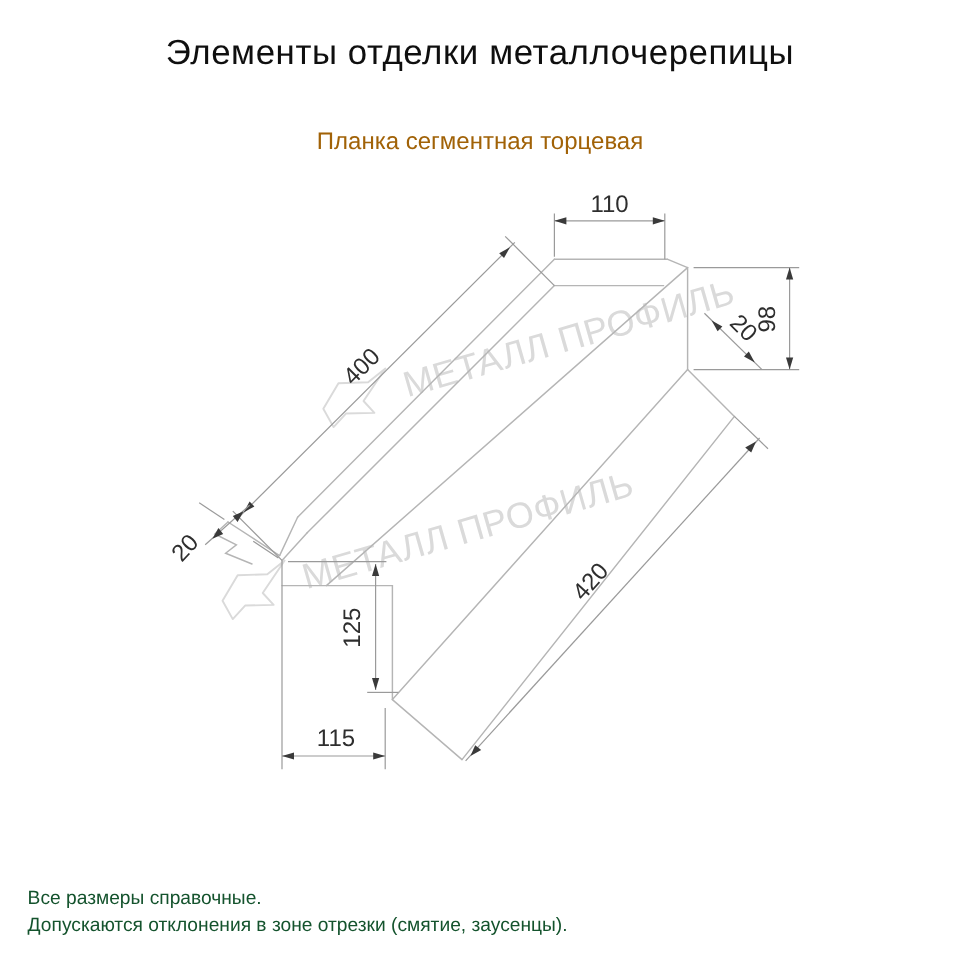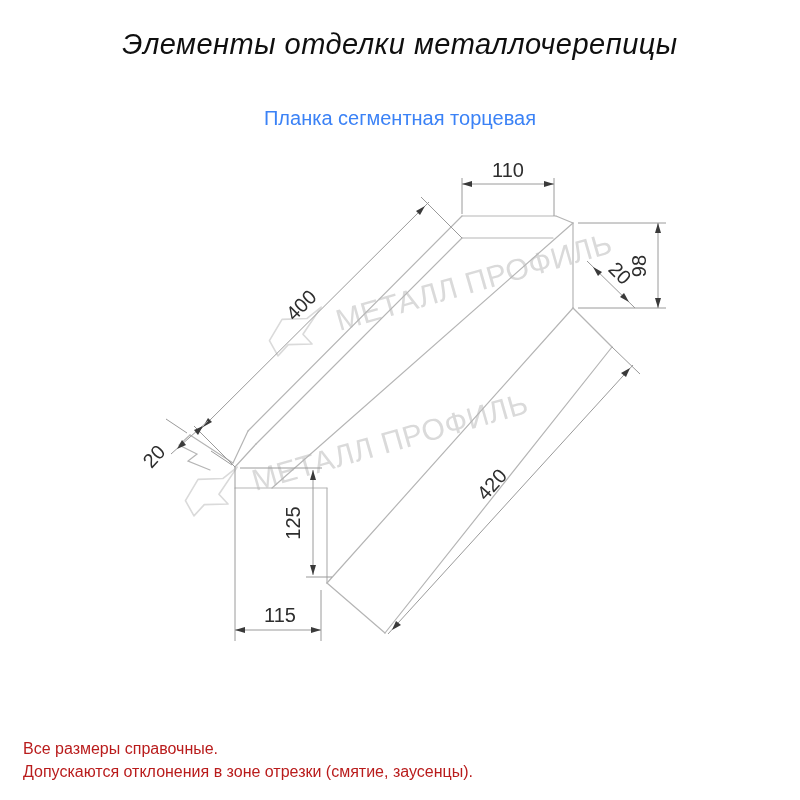--- a/index.html
+++ b/index.html
@@ -1,22 +1,22 @@
 <!DOCTYPE html>
 <html><head>
 <meta charset="utf-8">
 <style>
   html,body{margin:0;padding:0;background:#ffffff;}
   .page{position:relative;width:800px;height:800px;background:#ffffff;overflow:hidden;
         font-family:"Liberation Sans",sans-serif;}
   .title{position:absolute;left:0;top:28px;width:800px;text-align:center;
-         font-size:29px;font-weight:400;color:#0f0f0f;letter-spacing:0.5px;font-style:italic;}
+         font-size:29px;font-weight:400;color:#0f0f0f;letter-spacing:0.5px;}
   .subtitle{position:absolute;left:0;top:106px;width:800px;text-align:center;
-            font-size:20px;color:#3b82f6;line-height:24px;}
-  .footnotes{position:absolute;left:23px;top:737px;font-size:16px;color:#b91c1c;line-height:23px;}
+            font-size:20px;color:#a16207;line-height:24px;}
+  .footnotes{position:absolute;left:23px;top:737px;font-size:16px;color:#14532d;line-height:23px;}
   svg.drawing{position:absolute;left:0;top:0;}
   .outline{stroke:#b5b5b5;stroke-width:1.2;fill:none;stroke-linecap:round;}
   .dimline{stroke:#9a9a9a;stroke-width:1;fill:none;}
   .arrow{fill:#3a3a3a;stroke:none;}
   text.dim{font-family:"Liberation Sans",sans-serif;font-size:20px;fill:#2e2e2e;}
   .wmtext{font-family:"Liberation Sans",sans-serif;font-size:30px;fill:#dadada;letter-spacing:0.5px;}
   .wmlogo{stroke:#dadada;stroke-width:1.6;fill:none;stroke-linejoin:round;}
 </style>
 </head>
 <body>

